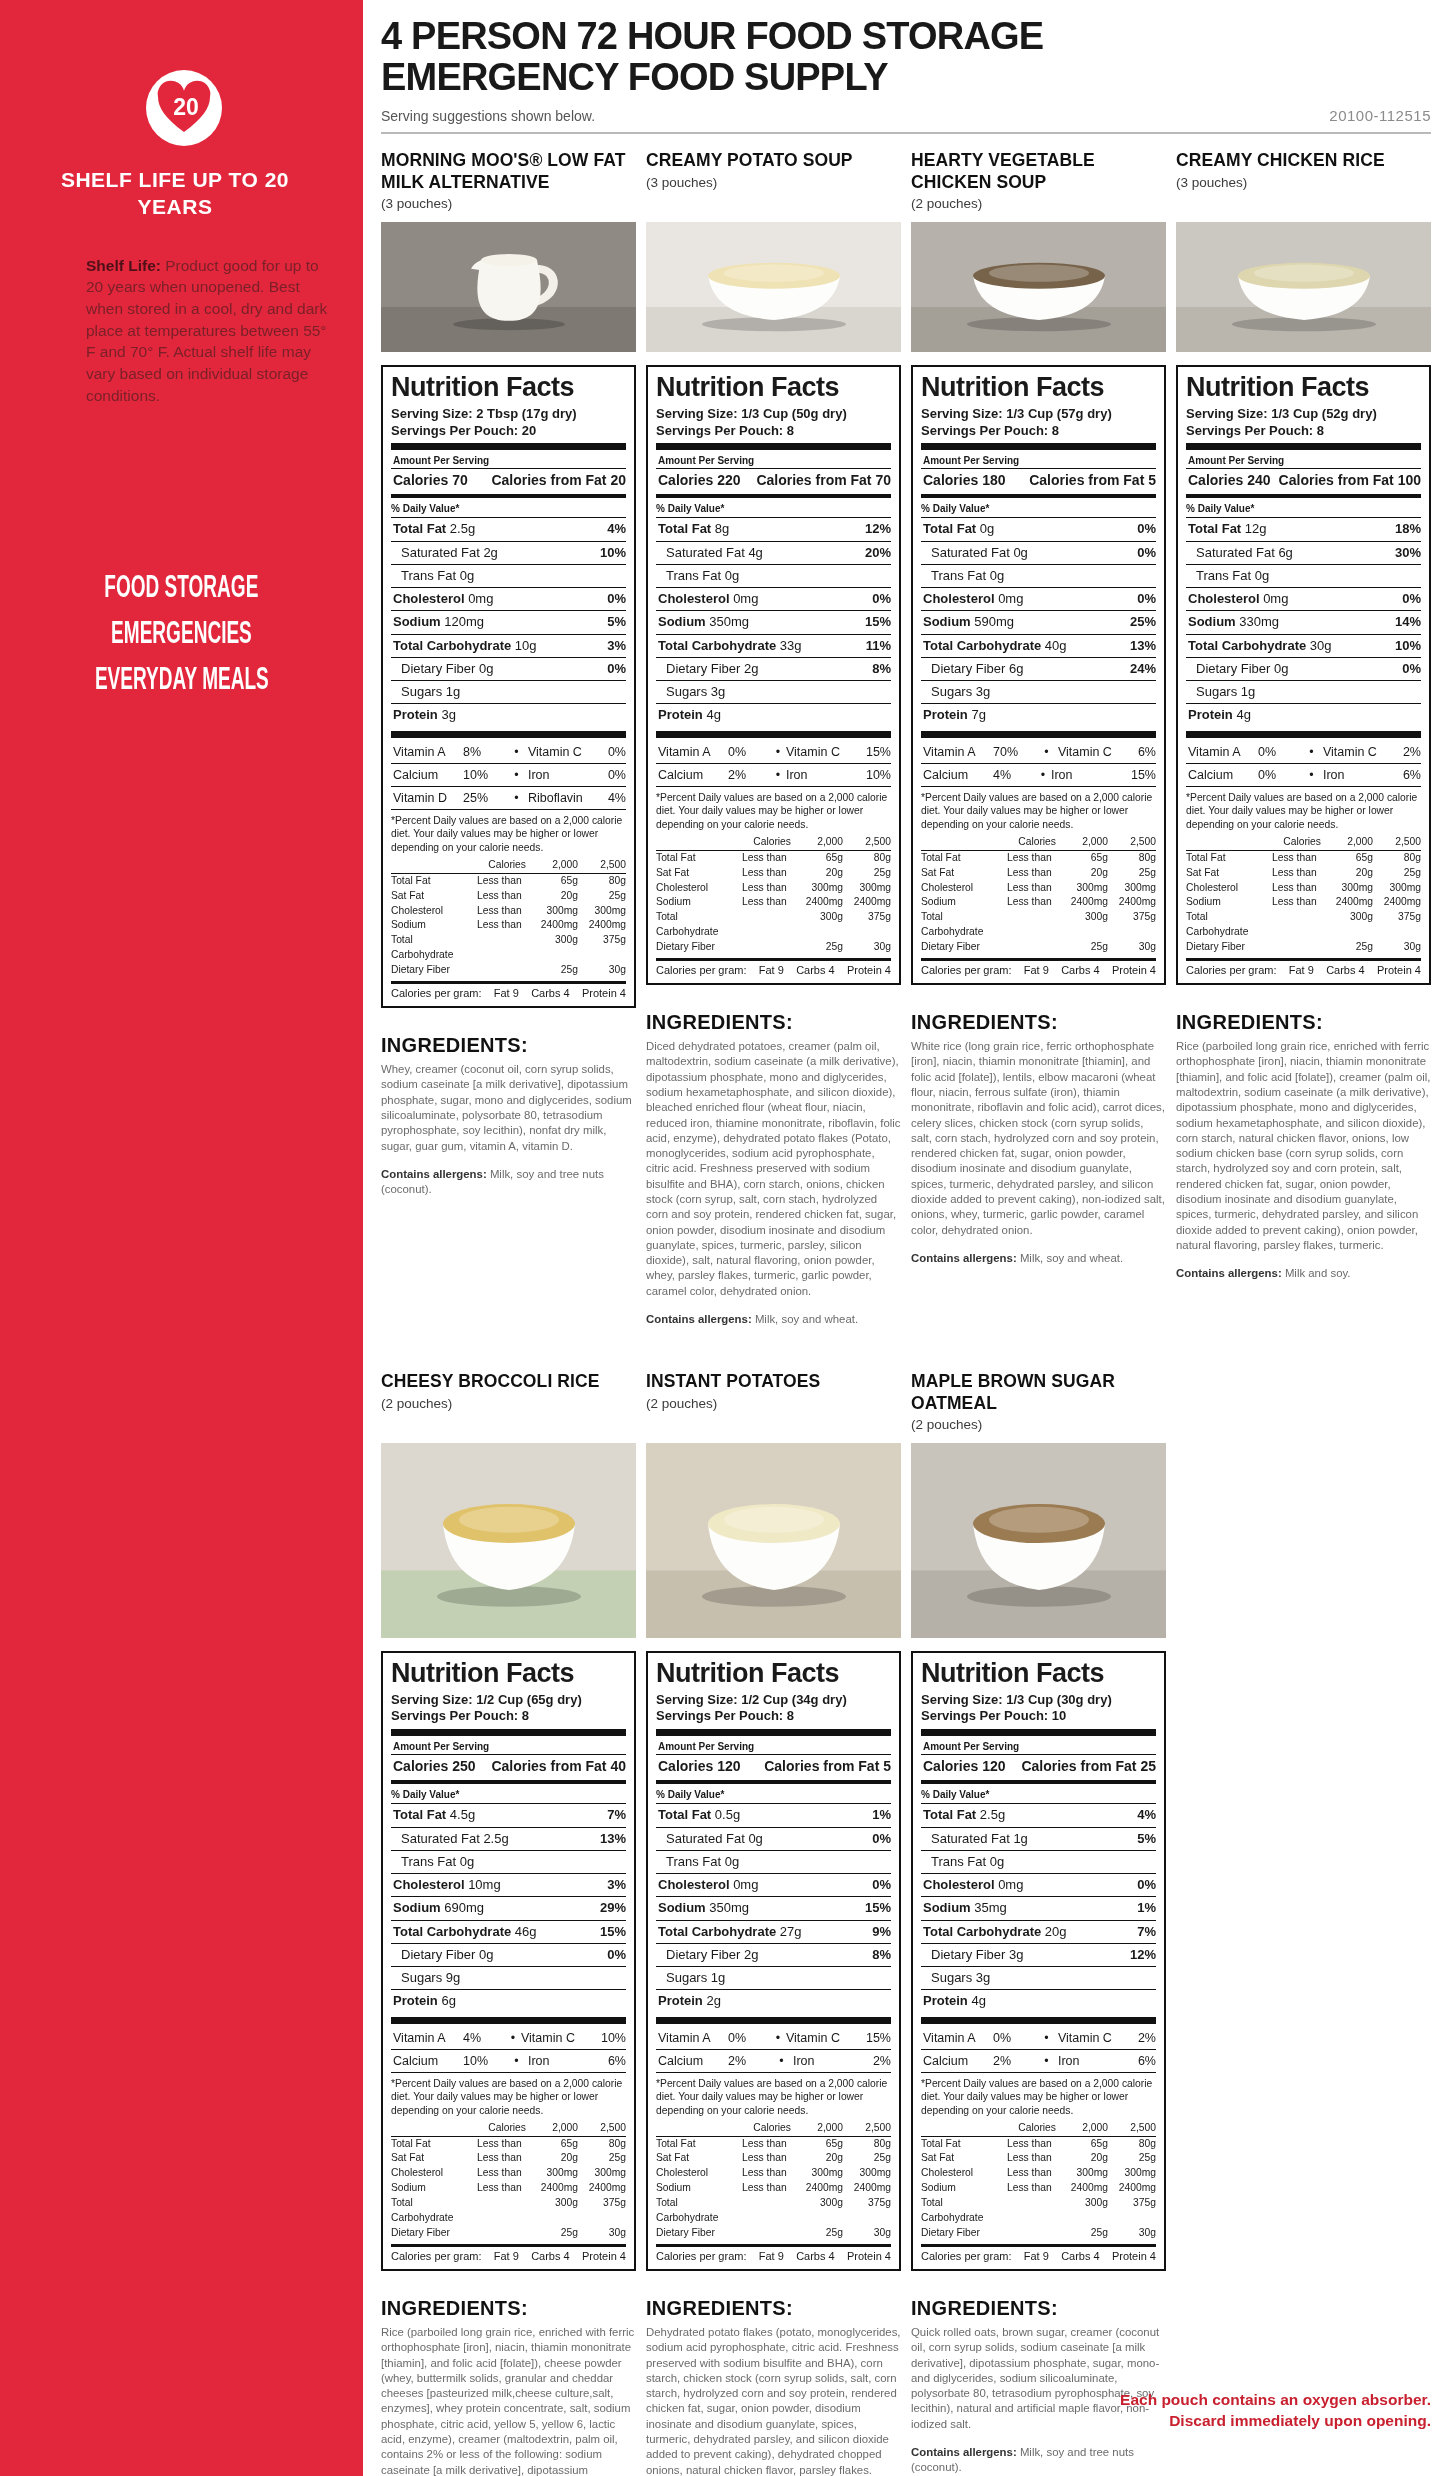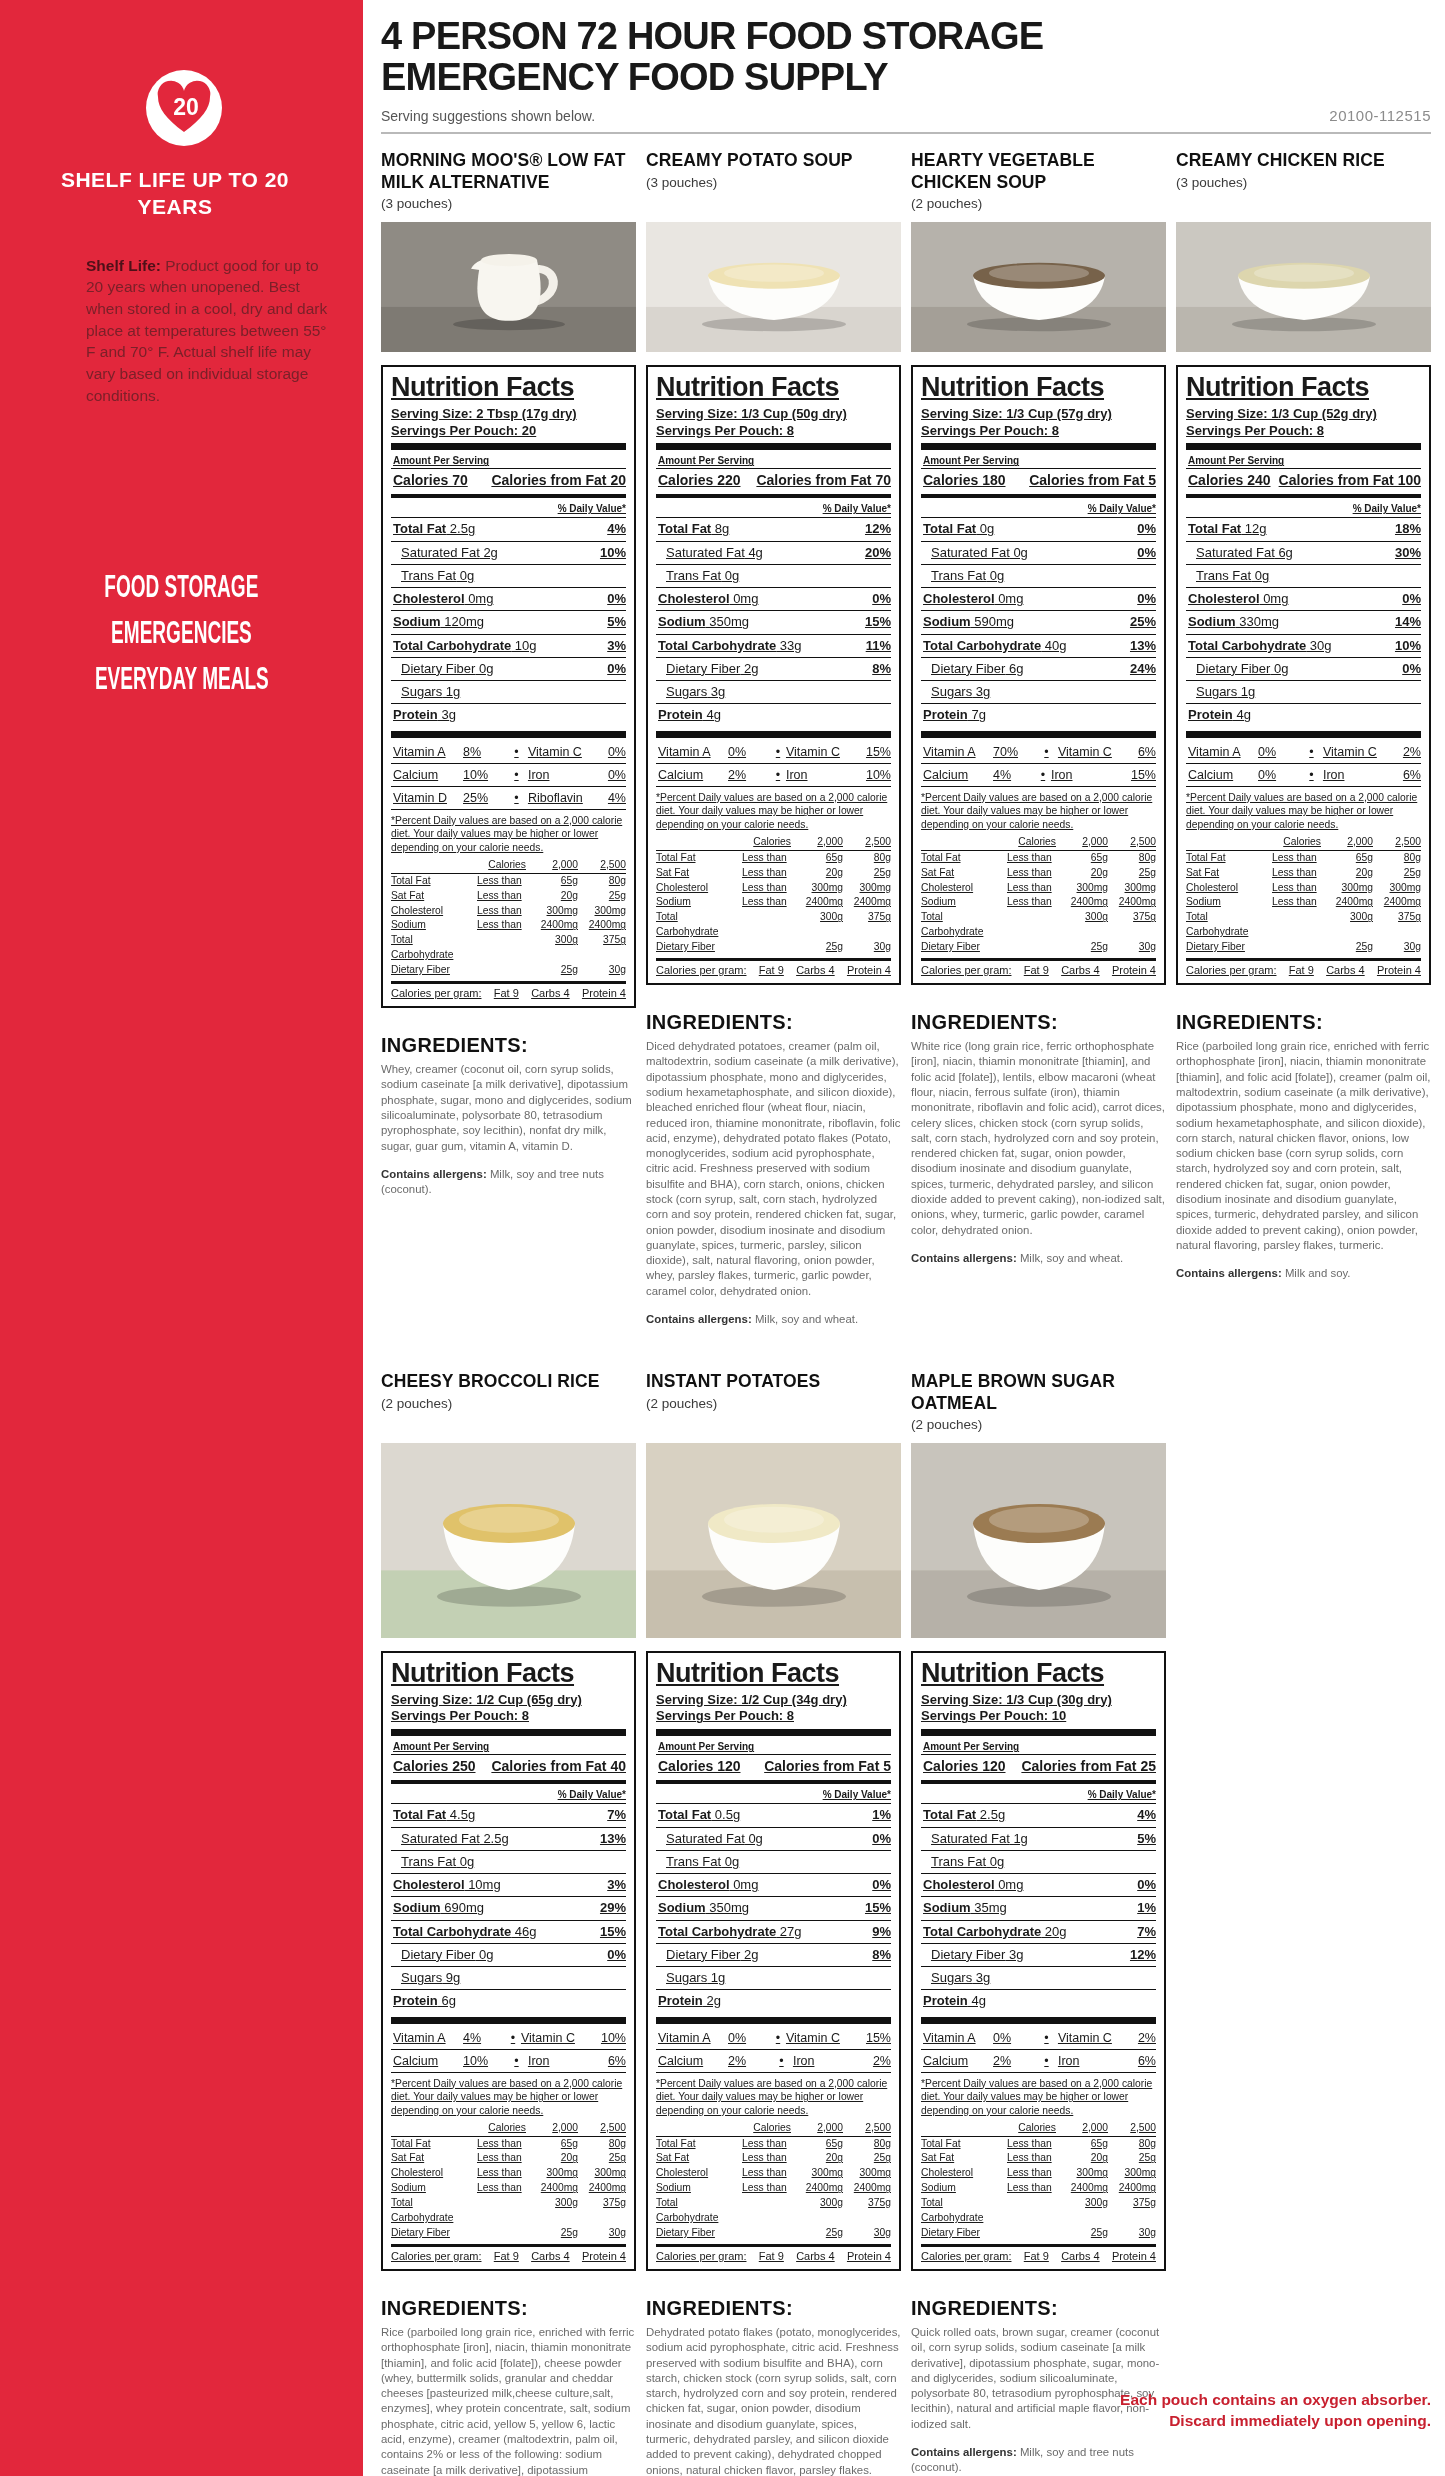--- a/index.html
+++ b/index.html
@@ -34,28 +34,28 @@
   .row-2 { margin-top:44px; }
   .product { flex:0 0 255px; width:255px; }
   .p-head { min-height:72px; }
   .p-name { font-size:17.5px; font-weight:800; line-height:1.22; letter-spacing:.1px; color:#111; }
   .p-pouches { font-size:13.5px; color:#3c3c3c; margin-top:3px; }
   .photo { width:255px; height:130px; overflow:hidden; margin-bottom:13px; background:#ddd; }
   .row-2 .photo { height:195px; }
   .photo svg { width:100%; height:100%; display:block; }
 
   
-  .nf { border:2px solid #111; padding:6px 8px 7px 8px; min-height:560px; background:#fff;text-decoration:underline; }
+  .nf { border:2px solid #111; padding:6px 8px 7px 8px; min-height:560px; background:#fff; }
   .nf-title { font-size:27px; font-weight:800; letter-spacing:-.5px; line-height:1.05; margin-bottom:4px; }
   .nf-serving { font-size:13px; font-weight:700; line-height:1.3; }
   .bar7 { height:7px; background:#111; margin:4px 0 3px 0; }
   .bar4 { height:4px; background:#111; margin:2px 0; }
   .nf-amount { font-size:10px; font-weight:700; padding:2px 0 2px 2px; border-bottom:1px solid #111; }
   .nf-cal { display:flex; justify-content:space-between; font-size:14px; font-weight:700; padding:3px 0 4px 2px; }
-  .nf-dv { text-align:right; font-size:10px; font-weight:700; padding:3px 0; }
+  .nf-dv { text-align:left; font-size:10px; font-weight:700; padding:3px 0; }
   .nf-row { display:flex; align-items:baseline; font-size:13px; padding:3px 0 3px 2px; border-top:1px solid #111; line-height:1.25; }
   .nf-row .nf-label { font-weight:400; }
   .nf-row.main .nf-label { font-weight:700; }
   .nf-row.indent { padding-left:10px; }
   .nf-pct { margin-left:auto; font-weight:700; }
   .nf-vits { }
   .vit-row { display:grid; grid-template-columns:70px 42px 1fr 80px auto; font-size:12.5px; padding:4px 0 4px 2px; border-top:1px solid #111; }
   .vit-row:first-child { border-top:none; }
   .vc2 { text-align:center; }
   .vc4 { text-align:right; }

